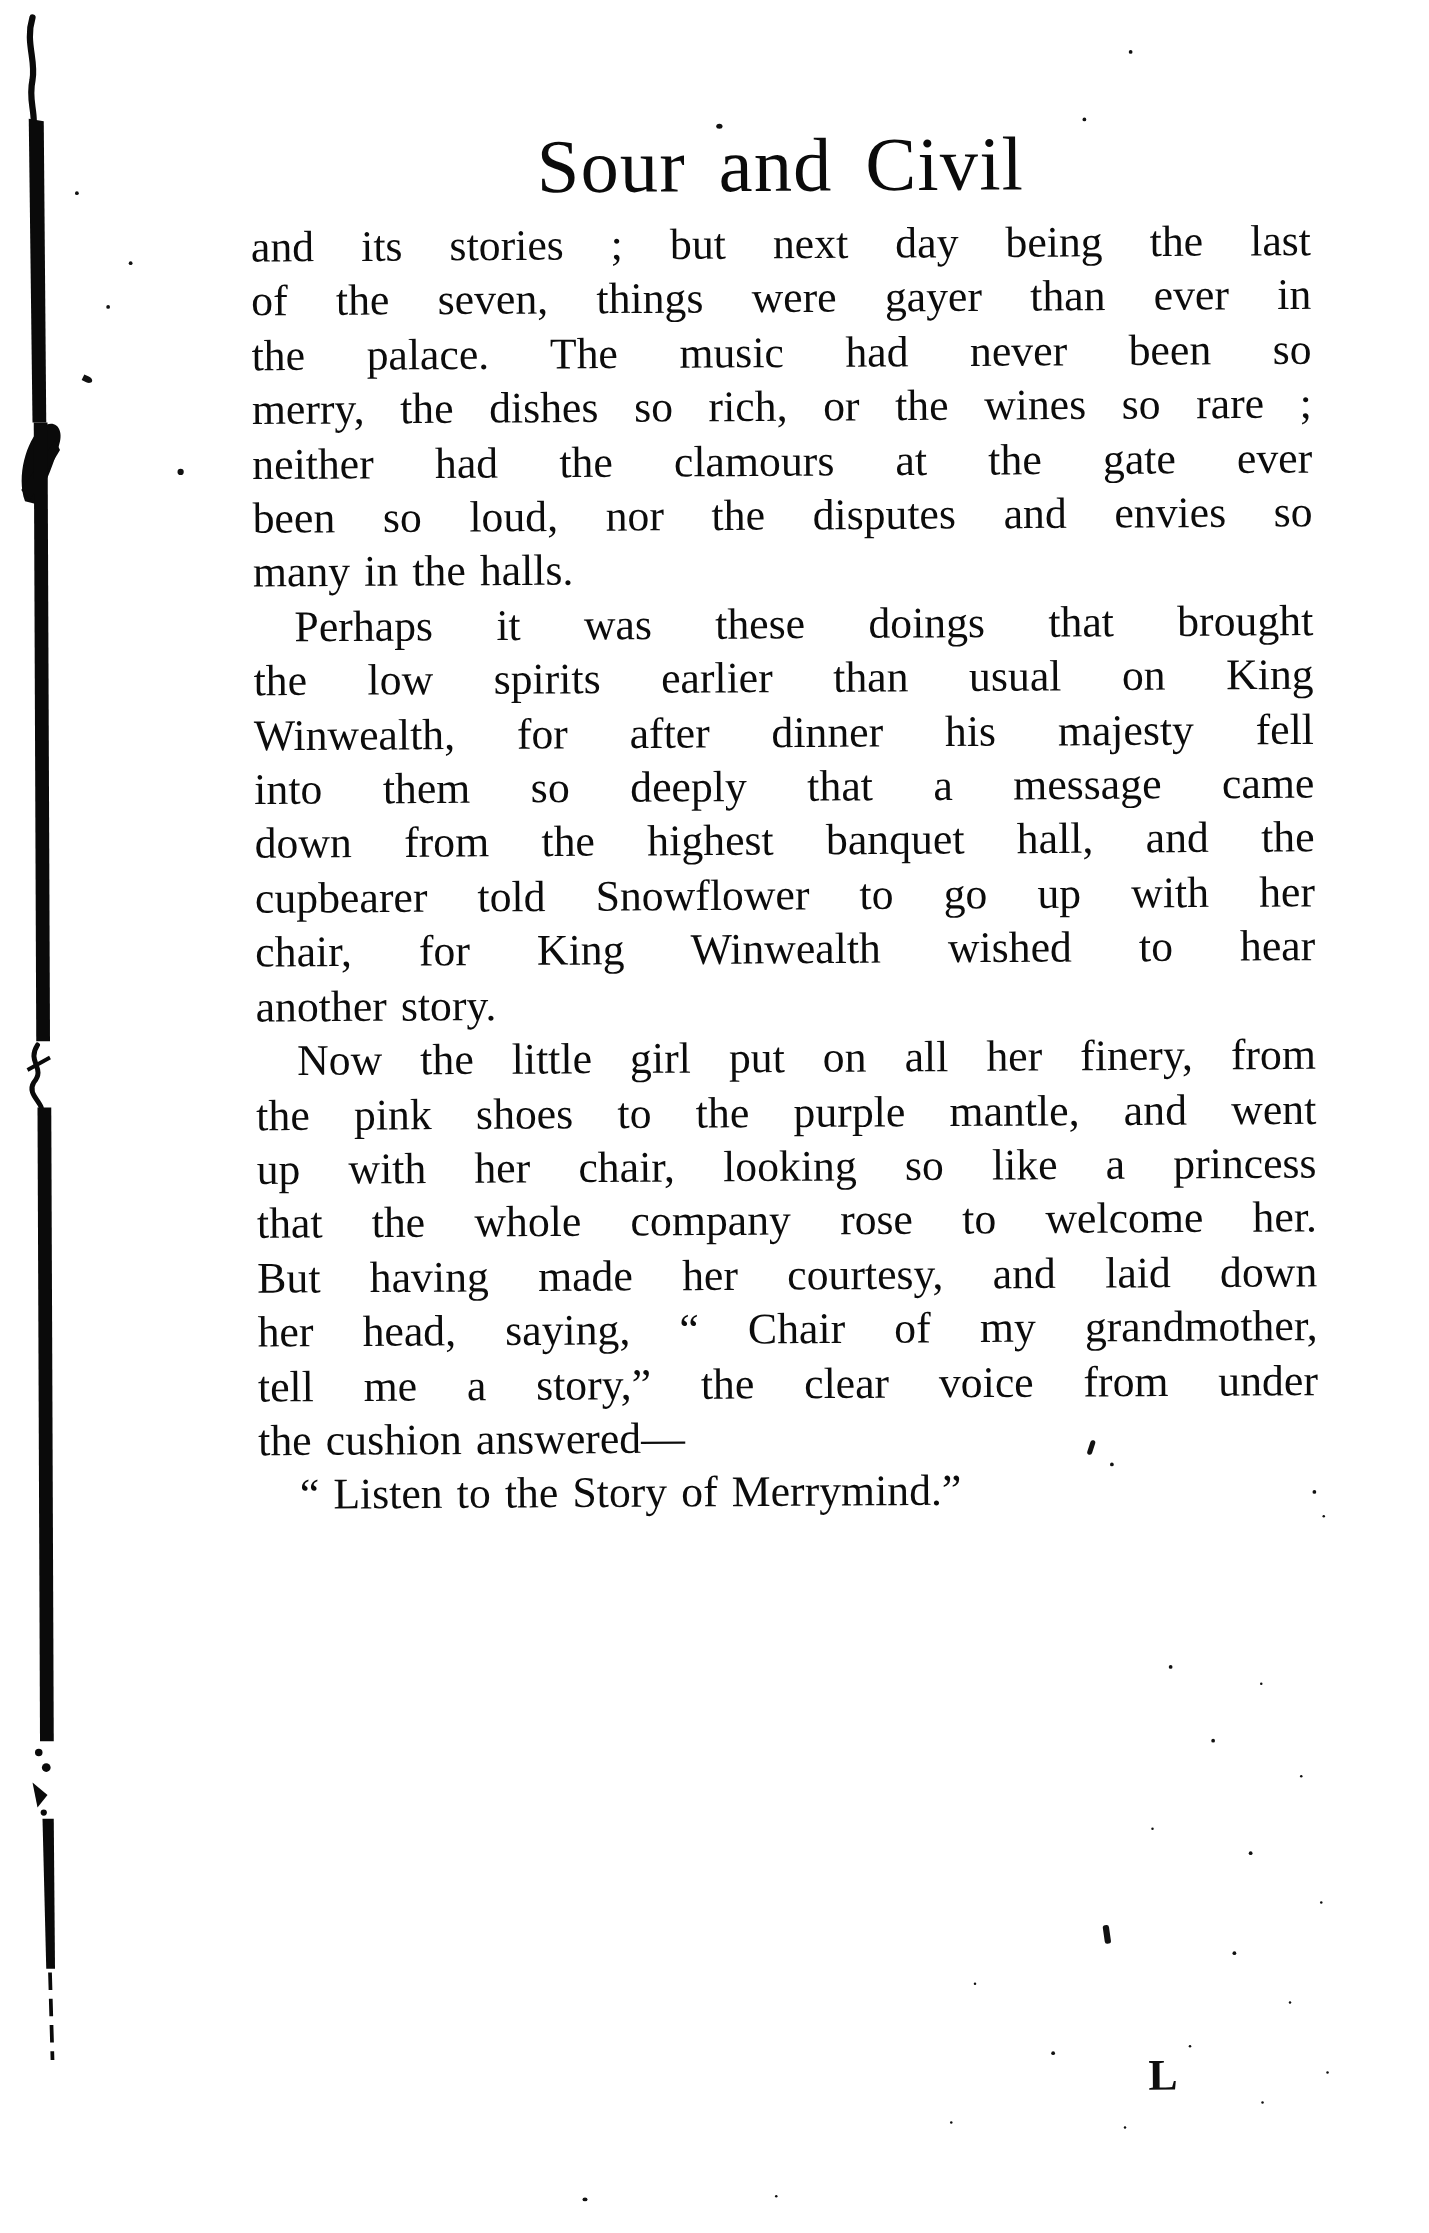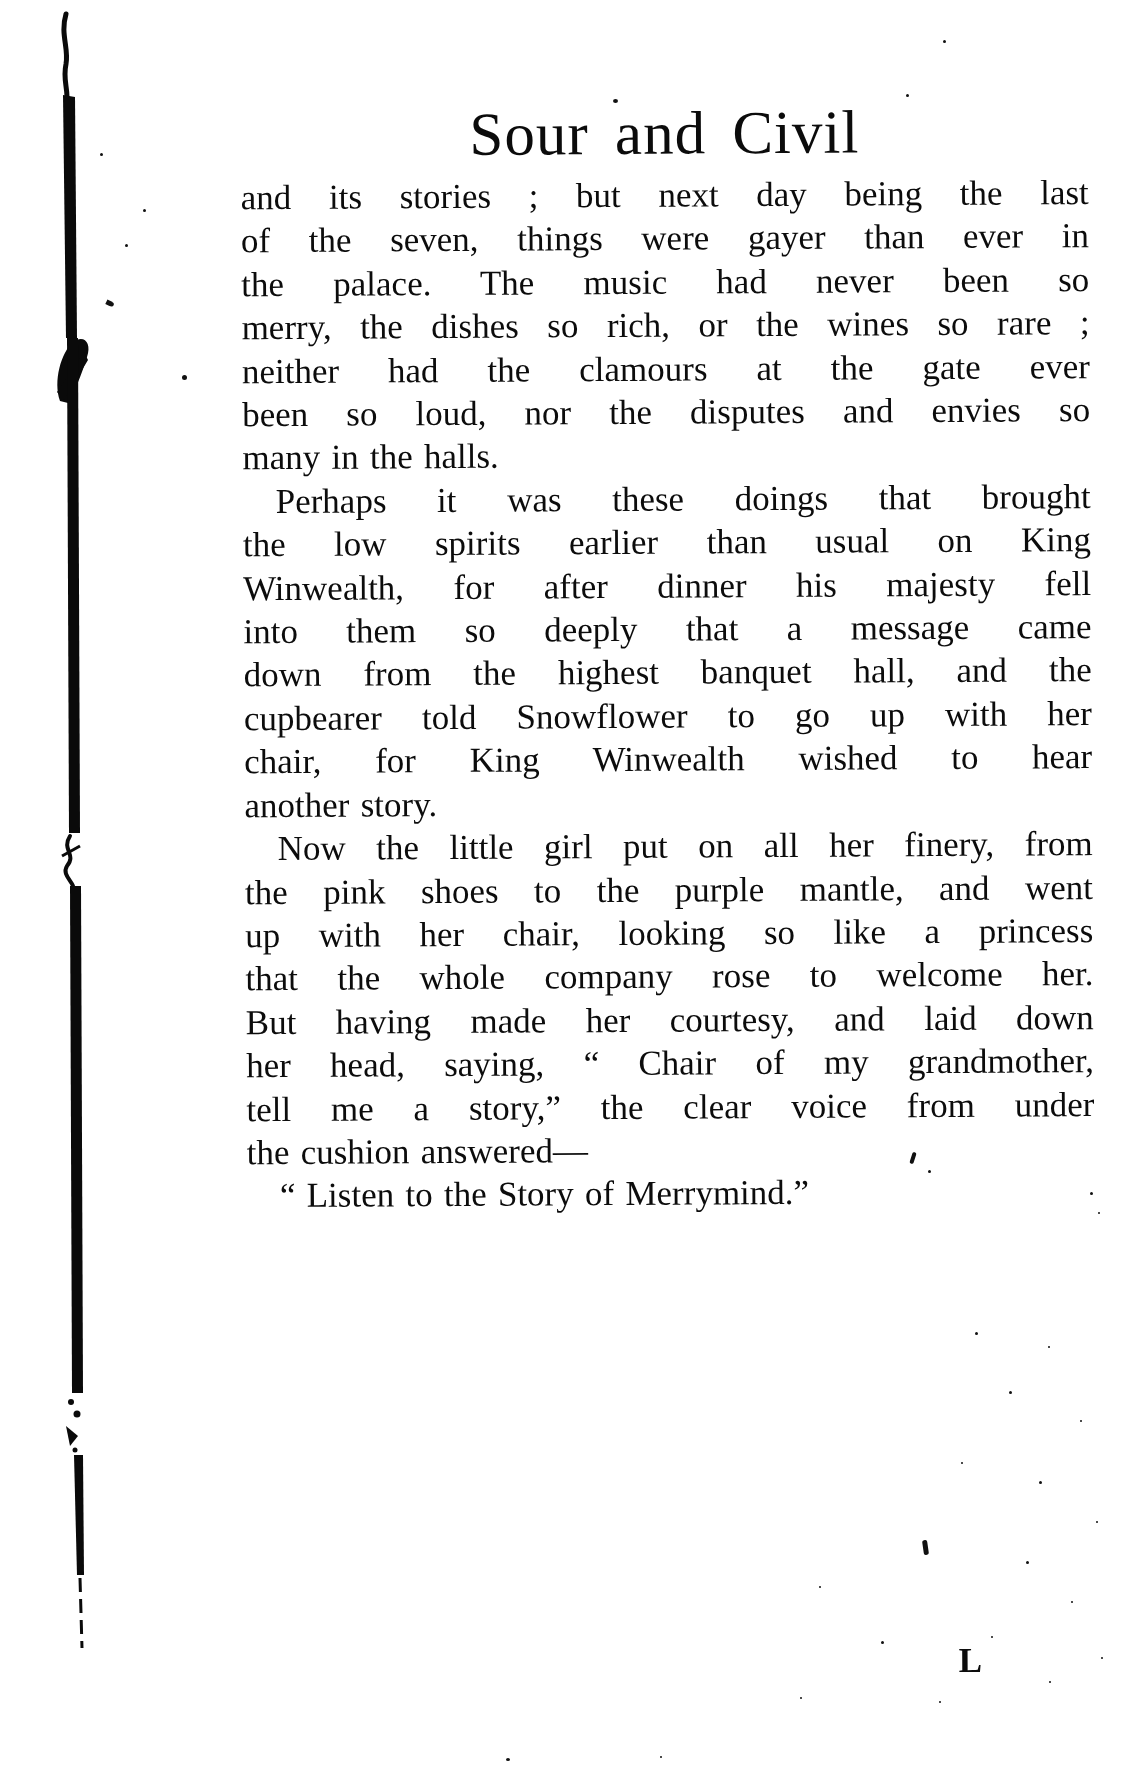--- a/index.html
+++ b/index.html
@@ -10,21 +10,20 @@
     background: #ffffff;
     overflow: hidden;
     font-family: "Liberation Serif", "DejaVu Serif", serif;
   }
   #scan-page {
     position: relative;
     width: 1099px;
     height: 1786px;
     background: #ffffff;
     color: #0a0a0a;
-    margin-left: 40px;
   }
   
   #print-area {
     position: absolute;
     left: 0; top: 0; right: 0; bottom: 0;
     transform: rotate(-0.35deg);
     transform-origin: 570px 890px;
   }
   .running-head {
     position: absolute;

